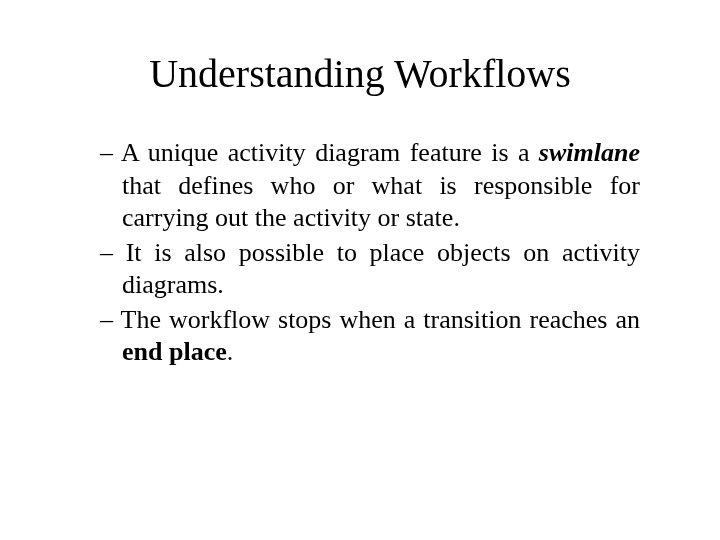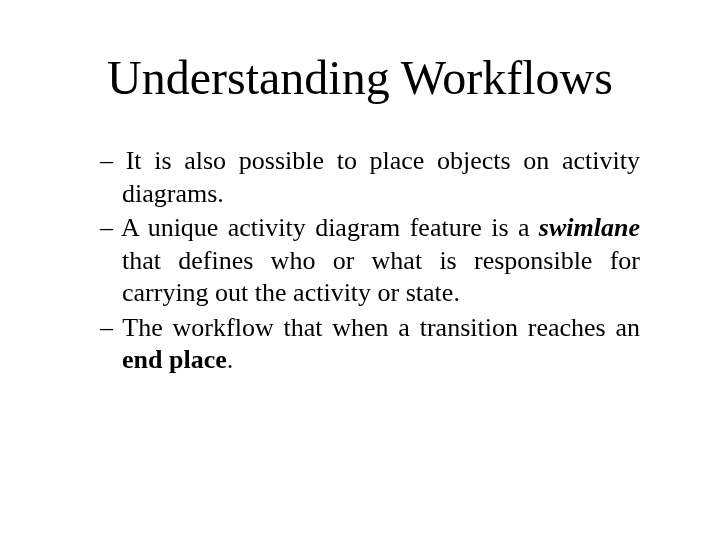--- a/index.html
+++ b/index.html
@@ -5,21 +5,21 @@
   * { margin: 0; padding: 0; box-sizing: border-box; }
   body {
     width: 720px;
     height: 540px;
     background: #ffffff;
     font-family: "Times New Roman", Times, serif;
     color: #000;
     padding: 50px 80px 0 80px;
   }
   .title {
-    font-size: 48px;
+    font-size: 40px;
     text-align: center;
     margin-bottom: 40px;
     font-weight: normal;
   }
   .bullets {
     padding-left: 20px;
   }
   .bullet {
     font-size: 26px;
     line-height: 1.25;
@@ -35,24 +35,24 @@
   .bold { font-weight: bold; }
 </style>
 </head>
 <body>
 
 <h1 class="title">Understanding Workflows</h1>
 
 <div class="bullets">
 
   <p class="bullet">
+    <span class="dash">– </span><span>A unique activity diagram feature is a </span><span class="bold-italic">swimlane</span><span> that defines who or what is responsible for carrying out the activity or state.</span>
+  </p>
+
+  <p class="bullet">
     <span class="dash">– </span><span>It is also possible to place objects on activity diagrams.</span>
   </p>
 
   <p class="bullet">
-    <span class="dash">– </span><span>A unique activity diagram feature is a </span><span class="bold-italic">swimlane</span><span> that defines who or what is responsible for carrying out the activity or state.</span>
-  </p>
-
-  <p class="bullet">
-    <span class="dash">– </span><span>The workflow that when a transition reaches an </span><span class="bold">end place</span><span>.</span>
+    <span class="dash">– </span><span>The workflow stops when a transition reaches an </span><span class="bold">end place</span><span>.</span>
   </p>
 
 </div>
 
 </body></html>

